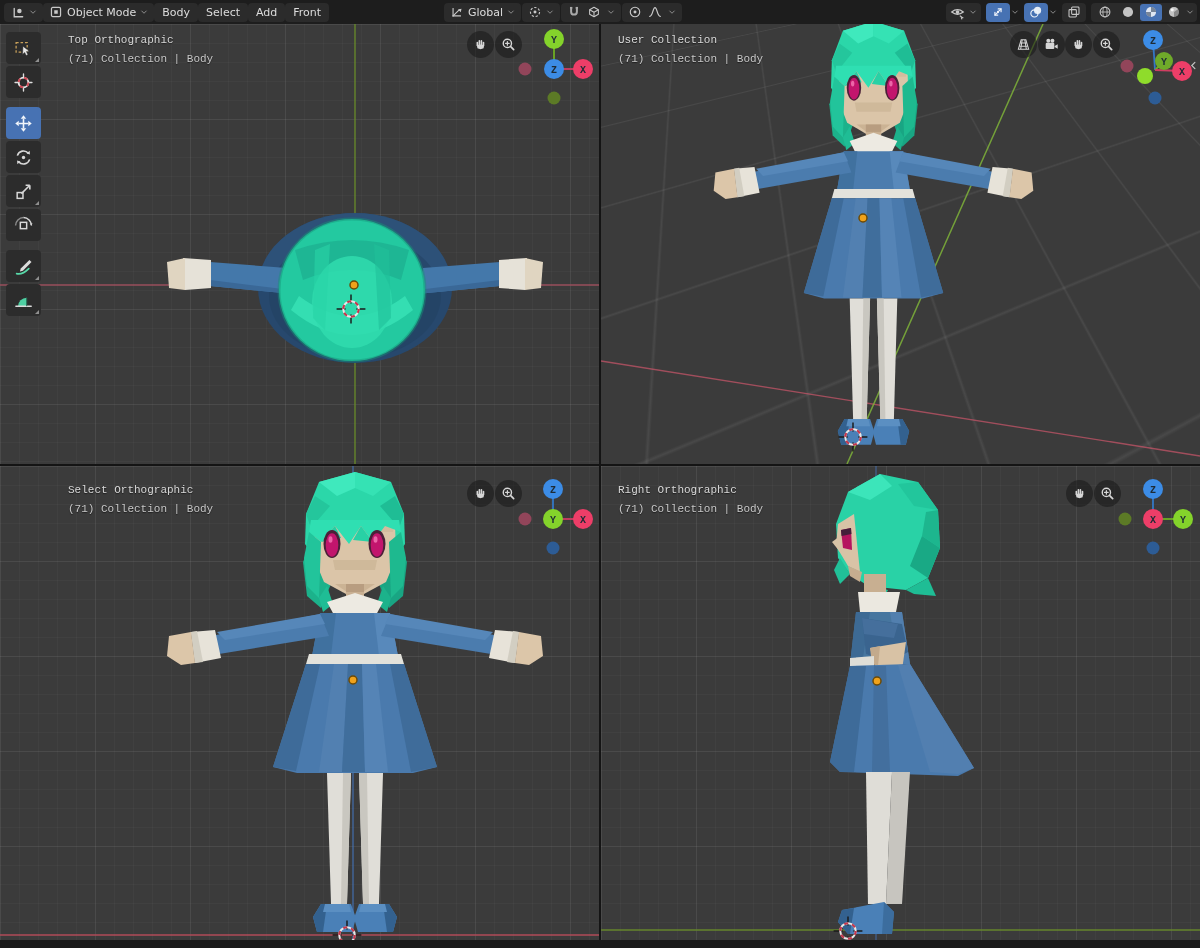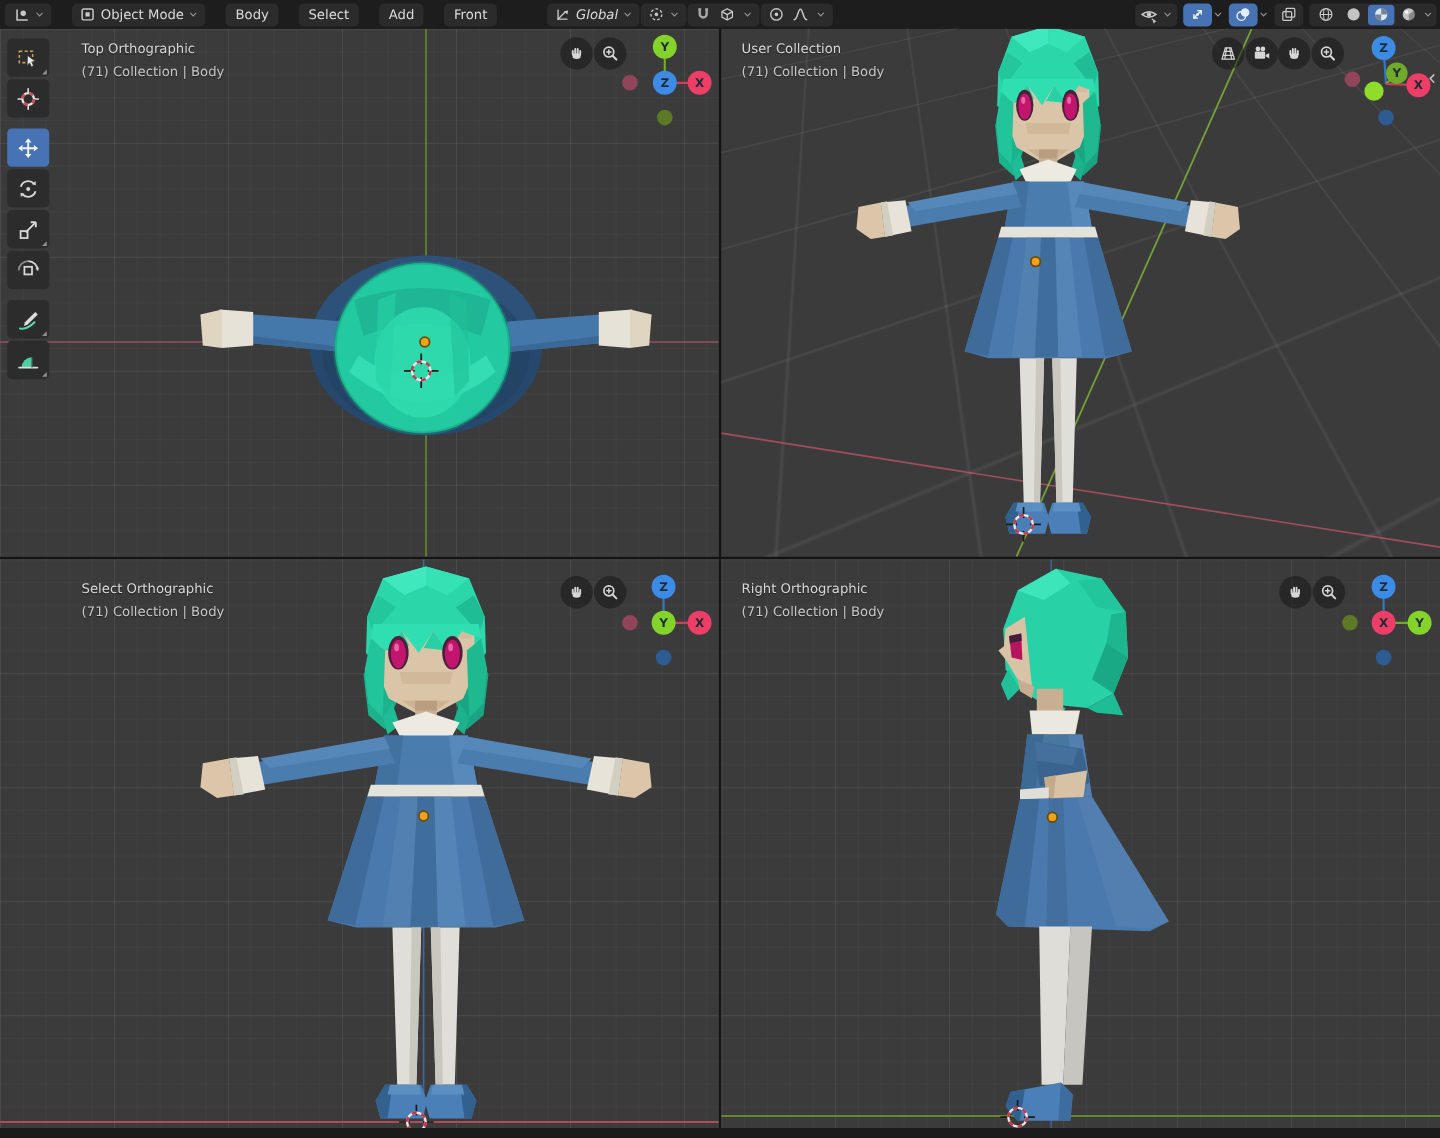--- a/index.html
+++ b/index.html
@@ -1,34 +1,34 @@
 <!DOCTYPE html>
 <html><head>
 <meta charset="utf-8">
 <style>
   html,body{margin:0;padding:0;width:1200px;height:948px;overflow:hidden;
     background:#1b1b1b;font-family:"DejaVu Sans",sans-serif;-webkit-font-smoothing:antialiased;}
   .icon{display:inline-block;vertical-align:middle;color:#c9c9c9;}
   .chev{width:8px;height:8px;color:#969696;flex:0 0 auto;}
   
   .topbar{position:absolute;top:0;left:0;width:1200px;height:24px;background:#1d1d1d;z-index:50;}
-  .hgroup{position:absolute;top:2px;height:20px;display:flex;align-items:center;gap:17px;}
+  .hgroup{position:absolute;top:2px;height:20px;display:flex;align-items:center;gap:0;}
   .pill{background:#2b2b2b;border-radius:4px;height:19px;display:flex;align-items:center;
     gap:4px;padding:0 6px;color:#dcdcdc;font-size:11px;white-space:nowrap;cursor:default;}
   .pill svg{flex:0 0 auto;}
   .menu-item{background:#2b2b2b;border-radius:4px;height:19px;display:flex;align-items:center;
     padding:0 8px;color:#dcdcdc;font-size:11px;}
   .tglbtn{width:24px;height:19px;border-radius:4px;background:#2b2b2b;display:flex;
     align-items:center;justify-content:center;}
   .tglbtn.on{background:#4772b3;color:#eef3fa;}
   .shadegrp{background:#2b2b2b;border-radius:4px;height:19px;display:flex;align-items:center;padding:0 3px;gap:1px;}
   .shadeslot{width:22px;height:17px;border-radius:3px;display:flex;align-items:center;justify-content:center;color:#c4c4c4;}
   .shadeslot.on{background:#4772b3;color:#e8eef8;}
   
-  .quad{position:absolute;top:24px;left:0;width:1200px;height:916px;background:#141414;}
+  .quad{position:absolute;top:24px;left:0;width:1200px;height:916px;background:#141414;font-family:Liberation Mono, monospace;}
   .vp{position:absolute;background:#3b3b3b;overflow:hidden;}
   .vp-top{left:0;top:0;width:599px;height:440px;}
   .vp-user{left:601px;top:0;width:599px;height:440px;}
   .vp-front{left:0;top:442px;width:599px;height:474px;}
   .vp-right{left:601px;top:442px;width:645px;height:474px;}
   .gridbg{position:absolute;inset:0;background-color:#3b3b3b;background-image:
     linear-gradient(rgba(255,255,255,.05) 1px,transparent 1px),
     linear-gradient(90deg,rgba(255,255,255,.05) 1px,transparent 1px),
     linear-gradient(rgba(255,255,255,.028) 1px,transparent 1px),
     linear-gradient(90deg,rgba(255,255,255,.028) 1px,transparent 1px);
@@ -364,21 +364,21 @@
       <span>Object Mode</span>
       <svg class="chev">
           <use href="#sym-chevron"></use>
         </svg>
     </div>
     <div class="menu-item">Body</div>
     <div class="menu-item">Select</div>
     <div class="menu-item">Add</div>
     <div class="menu-item">Front</div>
   </div>
-  <div class="hgroup" style="left:456px;gap:1px;font-style:italic;">
+  <div class="hgroup" style="left:444px;gap:1px;">
     <div class="pill">
       <svg class="icon" width="14" height="14">
           <use href="#sym-orient"></use>
         </svg>
       <span>Global</span>
       <svg class="chev">
           <use href="#sym-chevron"></use>
         </svg>
     </div>
     <div class="pill">

